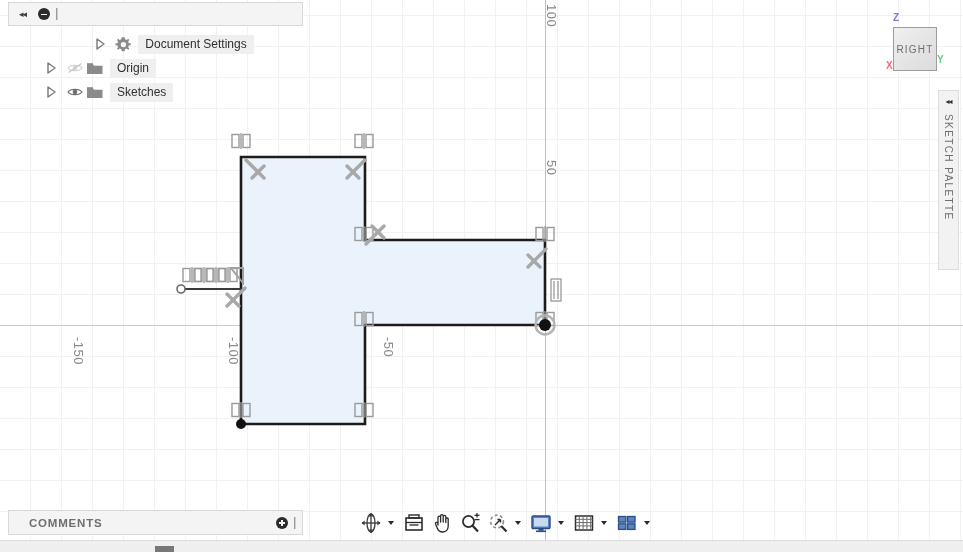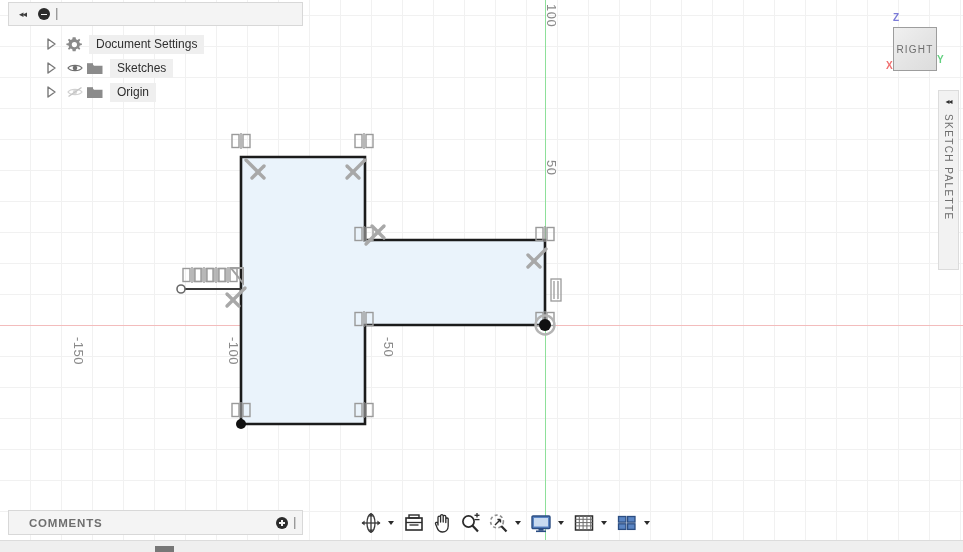--- a/index.html
+++ b/index.html
@@ -388,56 +388,35 @@
   <div id="browser">
     <div class="panel-header">
       <span class="collapse">◂◂</span>
       <span class="hdr-icon"></span>
       <span class="grip"></span>
     </div>
 
     <div class="tree">
 
 
-      <div class="tree-row" style="padding-left:36px;">
+      <div class="tree-row" style="padding-left:36px;justify-content:center;">
         <span class="tri">
           <svg width="14" height="14" viewBox="0 0 14 14">
             <path d="M4 2 L11 7 L4 12 Z" fill="none" stroke="#7a7a7a" stroke-width="1.4" stroke-linejoin="round"></path>
           </svg>
         </span>
         <span class="node-icon" style="margin-left:4px;">
           <svg width="17" height="17" viewBox="0 0 17 17">
             <path d="M8.5 1.5 L10 1.5 L10.4 3.6 L12 4.3 L13.7 3.1 L14.8 4.2 L13.6 5.9 L14.3 7.5 L16.4 7.9 L16.4 9.4 L14.3 9.8 L13.6 11.4 L14.8 13.1 L13.7 14.2 L12 13 L10.4 13.7 L10 15.8 L8.5 15.8 L7 15.8 L6.6 13.7 L5 13 L3.3 14.2 L2.2 13.1 L3.4 11.4 L2.7 9.8 L0.6 9.4 L0.6 7.9 L2.7 7.5 L3.4 5.9 L2.2 4.2 L3.3 3.1 L5 4.3 L6.6 3.6 L7 1.5 Z" fill="#8b8b8b" transform="translate(-0.2,-0.2) scale(0.98)"></path>
             <circle cx="8.4" cy="8.6" r="2.6" fill="#ffffff"></circle>
           </svg>
         </span>
         <span class="node-label">Document Settings</span>
       </div>
 
-
-      <div class="tree-row" style="padding-left:36px;">
-        <span class="tri">
-          <svg width="14" height="14" viewBox="0 0 14 14">
-            <path d="M4 2 L11 7 L4 12 Z" fill="none" stroke="#7a7a7a" stroke-width="1.4" stroke-linejoin="round"></path>
-          </svg>
-        </span>
-        <span class="eye" style="margin-left:4px;">
-          <svg width="18" height="14" viewBox="0 0 18 14">
-            <path d="M2 7 C4.5 3.4 13.5 3.4 16 7 C13.5 10.6 4.5 10.6 2 7 Z" fill="none" stroke="#6f6f6f" stroke-width="1.3"></path>
-            <circle cx="9" cy="7" r="2.3" fill="#6f6f6f"></circle>
-          </svg>
-        </span>
-        <span class="node-icon">
-          <svg width="18" height="15" viewBox="0 0 18 15">
-            <path d="M1 3 L6.5 3 L8 4.8 L16.5 4.8 L16.5 13 L1 13 Z" fill="#8b8b8b"></path>
-            <rect x="1" y="2.2" width="6" height="2" fill="#8b8b8b"></rect>
-          </svg>
-        </span>
-        <span class="node-label">Sketches</span>
-      </div>
 
       <div class="tree-row" style="padding-left:36px;">
         <span class="tri">
           <svg width="14" height="14" viewBox="0 0 14 14">
             <path d="M4 2 L11 7 L4 12 Z" fill="none" stroke="#7a7a7a" stroke-width="1.4" stroke-linejoin="round"></path>
           </svg>
         </span>
         <span class="eye" style="margin-left:4px;">
           <svg width="18" height="14" viewBox="0 0 18 14">
             <path d="M2 7 C4.5 3.4 13.5 3.4 16 7 C13.5 10.6 4.5 10.6 2 7 Z" fill="none" stroke="#d2d2d2" stroke-width="1.3"></path>
@@ -445,20 +424,41 @@
             <line x1="2.5" y1="11.5" x2="15.5" y2="2.5" stroke="#c6c6c6" stroke-width="1.4"></line>
           </svg>
         </span>
         <span class="node-icon">
           <svg width="18" height="15" viewBox="0 0 18 15">
             <path d="M1 3 L6.5 3 L8 4.8 L16.5 4.8 L16.5 13 L1 13 Z" fill="#8b8b8b"></path>
             <rect x="1" y="2.2" width="6" height="2" fill="#8b8b8b"></rect>
           </svg>
         </span>
         <span class="node-label">Origin</span>
+      </div>
+
+      <div class="tree-row" style="padding-left:36px;">
+        <span class="tri">
+          <svg width="14" height="14" viewBox="0 0 14 14">
+            <path d="M4 2 L11 7 L4 12 Z" fill="none" stroke="#7a7a7a" stroke-width="1.4" stroke-linejoin="round"></path>
+          </svg>
+        </span>
+        <span class="eye" style="margin-left:4px;">
+          <svg width="18" height="14" viewBox="0 0 18 14">
+            <path d="M2 7 C4.5 3.4 13.5 3.4 16 7 C13.5 10.6 4.5 10.6 2 7 Z" fill="none" stroke="#6f6f6f" stroke-width="1.3"></path>
+            <circle cx="9" cy="7" r="2.3" fill="#6f6f6f"></circle>
+          </svg>
+        </span>
+        <span class="node-icon">
+          <svg width="18" height="15" viewBox="0 0 18 15">
+            <path d="M1 3 L6.5 3 L8 4.8 L16.5 4.8 L16.5 13 L1 13 Z" fill="#8b8b8b"></path>
+            <rect x="1" y="2.2" width="6" height="2" fill="#8b8b8b"></rect>
+          </svg>
+        </span>
+        <span class="node-label">Sketches</span>
       </div>
 
     </div>
   </div>
 
   <div id="comments">
     <span class="title">COMMENTS</span>
     <span class="plus"></span>
     <span class="grip"></span>
   </div>

